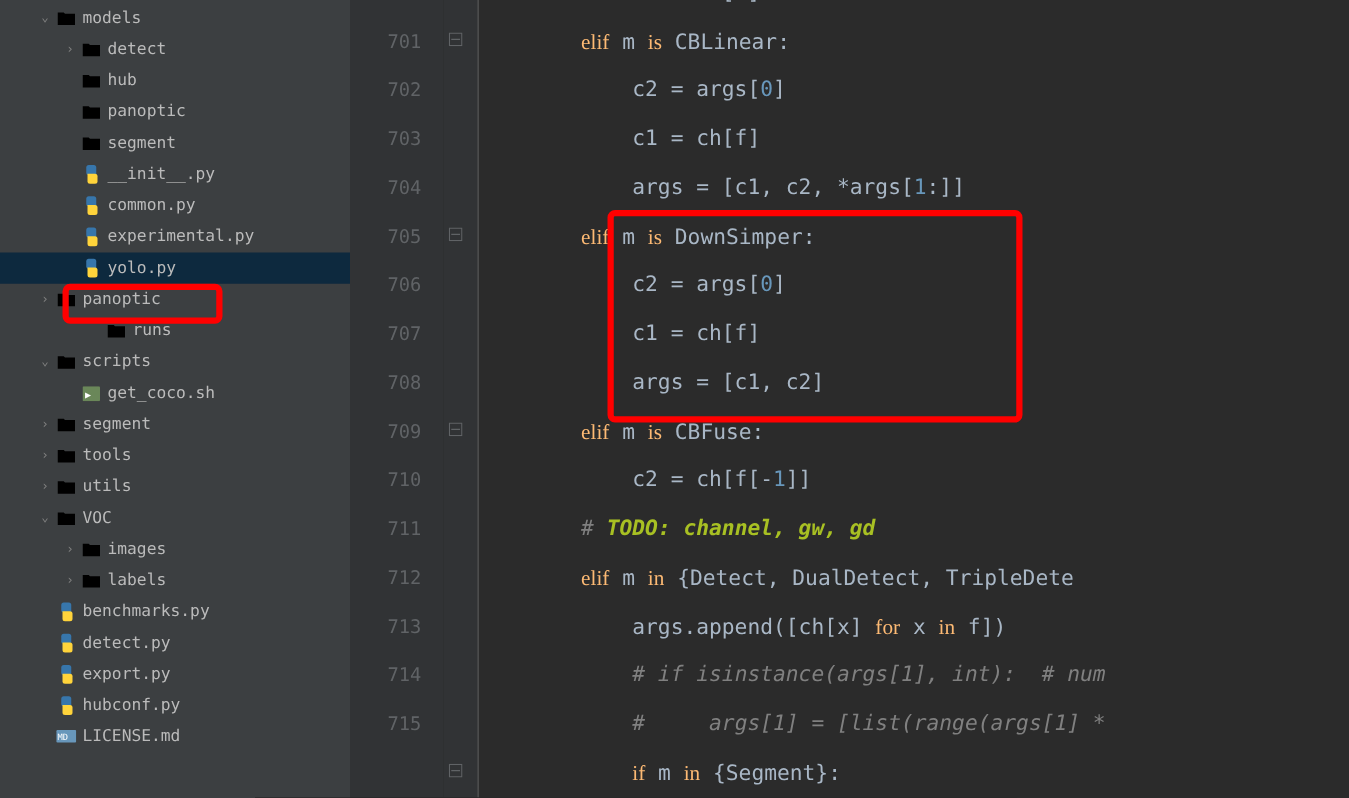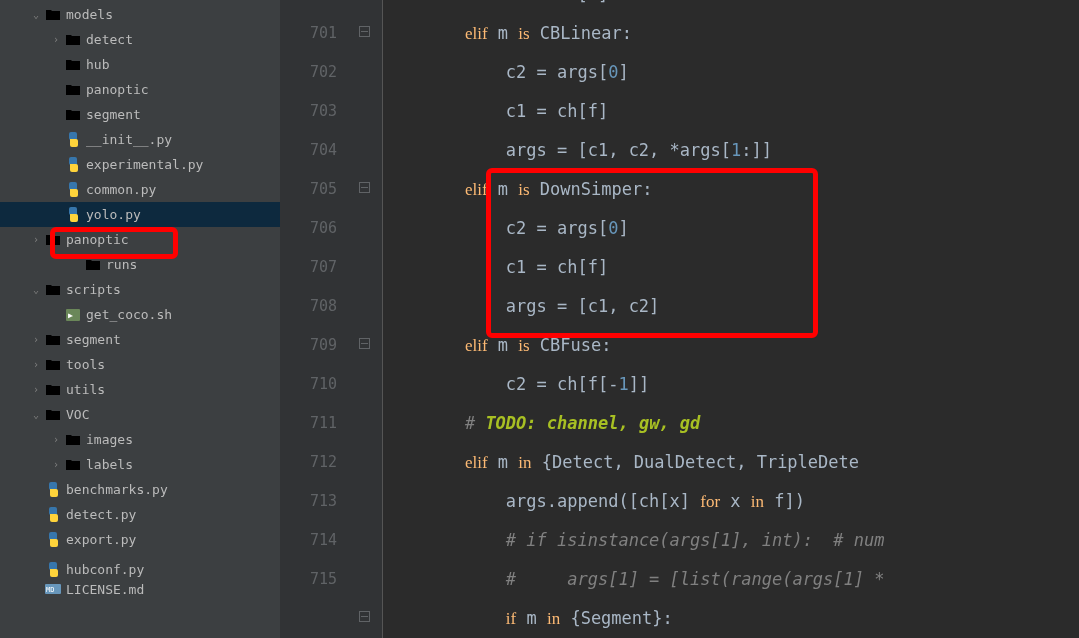--- a/index.html
+++ b/index.html
@@ -165,28 +165,28 @@
       <span class="file-icon">
         <span class="py-badge"></span>
       </span>
       <span class="tree-label">__init__.py</span>
     </div>
     <div class="tree-item" style="padding-left: 48px;">
       <span class="chevron"></span>
       <span class="file-icon">
         <span class="py-badge"></span>
       </span>
+      <span class="tree-label">common.py</span>
+    </div>
+    <div class="tree-item" style="padding-left: 48px;">
+      <span class="chevron"></span>
+      <span class="file-icon">
+        <span class="py-badge"></span>
+      </span>
       <span class="tree-label">experimental.py</span>
-    </div>
-    <div class="tree-item" style="padding-left: 48px;">
-      <span class="chevron"></span>
-      <span class="file-icon">
-        <span class="py-badge"></span>
-      </span>
-      <span class="tree-label">common.py</span>
     </div>
     <div class="tree-item selected" style="padding-left: 48px;">
       <span class="chevron"></span>
       <span class="file-icon">
         <span class="py-badge"></span>
       </span>
       <span class="tree-label">yolo.py</span>
     </div>
     <div class="tree-item" style="padding-left: 28px;">
       <span class="chevron">›</span>
@@ -293,21 +293,21 @@
       </span>
       <span class="tree-label">detect.py</span>
     </div>
     <div class="tree-item" style="padding-left: 28px;">
       <span class="chevron"></span>
       <span class="file-icon">
         <span class="py-badge"></span>
       </span>
       <span class="tree-label">export.py</span>
     </div>
-    <div class="tree-item" style="padding-left: 28px; align-items: flex-end;">
+    <div class="tree-item" style="padding-left: 28px;">
       <span class="chevron"></span>
       <span class="file-icon">
         <span class="py-badge"></span>
       </span>
       <span class="tree-label">hubconf.py</span>
     </div>
     <div class="tree-item" style="padding-left: 28px;">
       <span class="chevron"></span>
       <span class="file-icon">
         <svg width="16" height="12" viewBox="0 0 16 12" fill="#6897bb">

